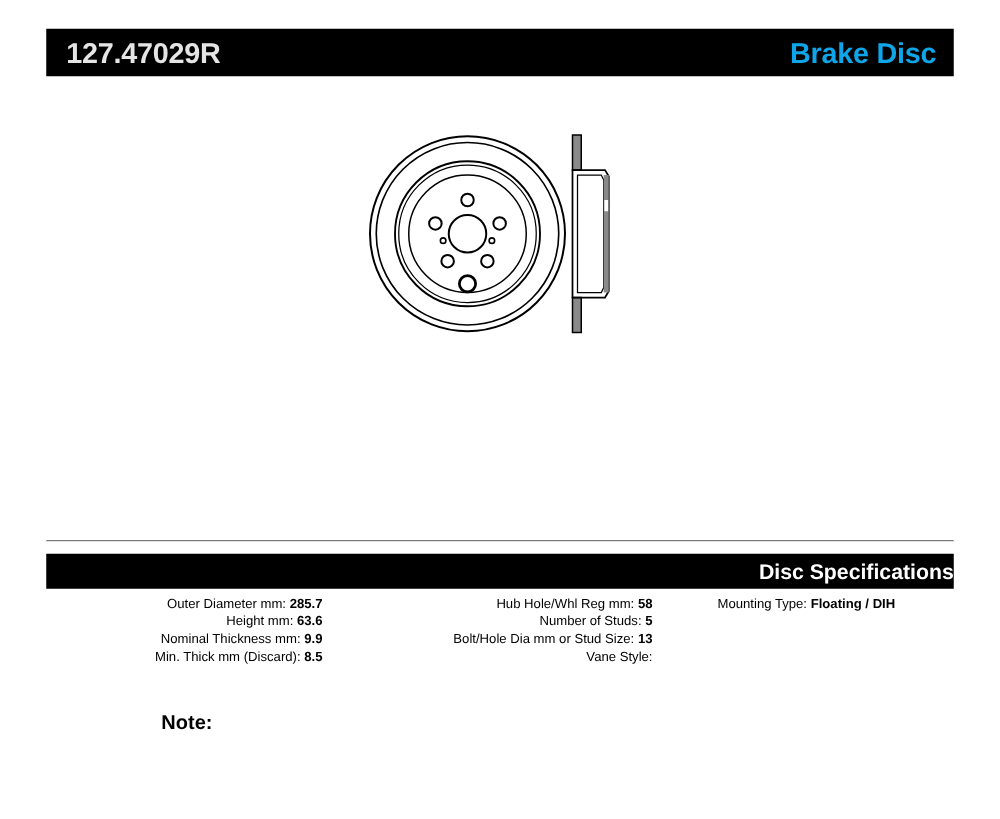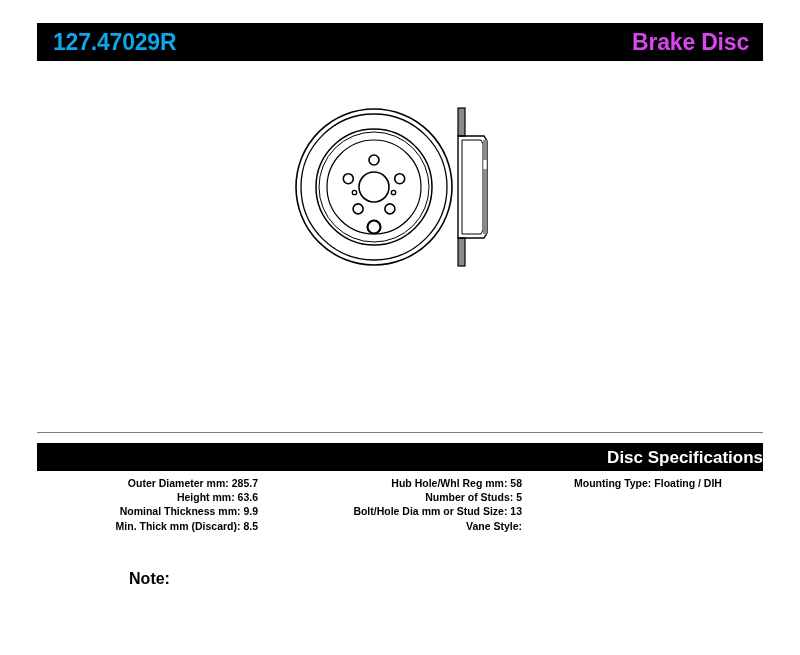--- a/index.html
+++ b/index.html
@@ -25,28 +25,28 @@
     width: 726px;
     height: 38px;
     background: #000000;
     display: flex;
     align-items: center;
     justify-content: space-between;
     box-sizing: border-box;
     padding: 0 14px 0 16px;
   }
   .header-part {
+    color: #e5e5e5;
+    font-size: 23px;
+    font-weight: bold;
+    letter-spacing: -0.2px;
+    line-height: 1;
+  }
+  .header-type {
     color: #0ea5e9;
-    font-size: 23px;
-    font-weight: bold;
-    letter-spacing: -0.2px;
-    line-height: 1;
-  }
-  .header-type {
-    color: #d946ef;
     font-size: 23px;
     font-weight: bold;
     letter-spacing: -0.2px;
     line-height: 1;
   }
 
   
   .drawing {
     position: absolute;
     left: 280px;
@@ -101,21 +101,21 @@
   .spec-col-left  { width: 225px; text-align: right; padding-right: 4px; }
   .spec-col-mid   { width: 264px; text-align: right; padding-right: 4px; }
   .spec-col-right { width: 237px; text-align: left;  padding-left: 48px; }
 
   .spec-row {
     font-size: 10.5px;
     font-weight: bold;
     line-height: 14.2px;
     white-space: nowrap;
   }
-  .spec-label { font-weight: bold; }
+  .spec-label { font-weight: normal; }
   .spec-value { font-weight: bold; }
 
   
   .note {
     position: absolute;
     left: 37px;
     top: 570px;
     width: 225px;
     text-align: center;
   }

